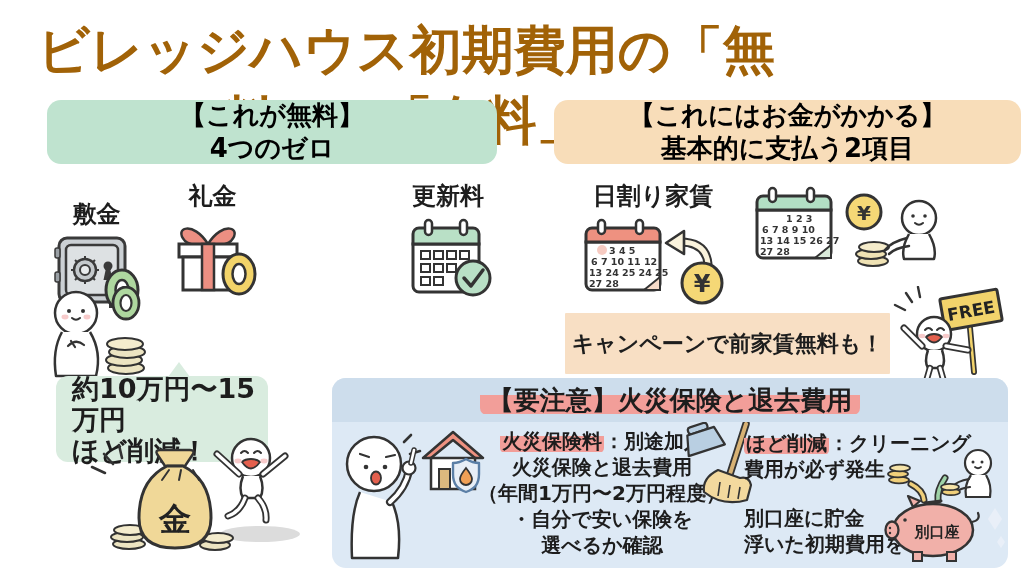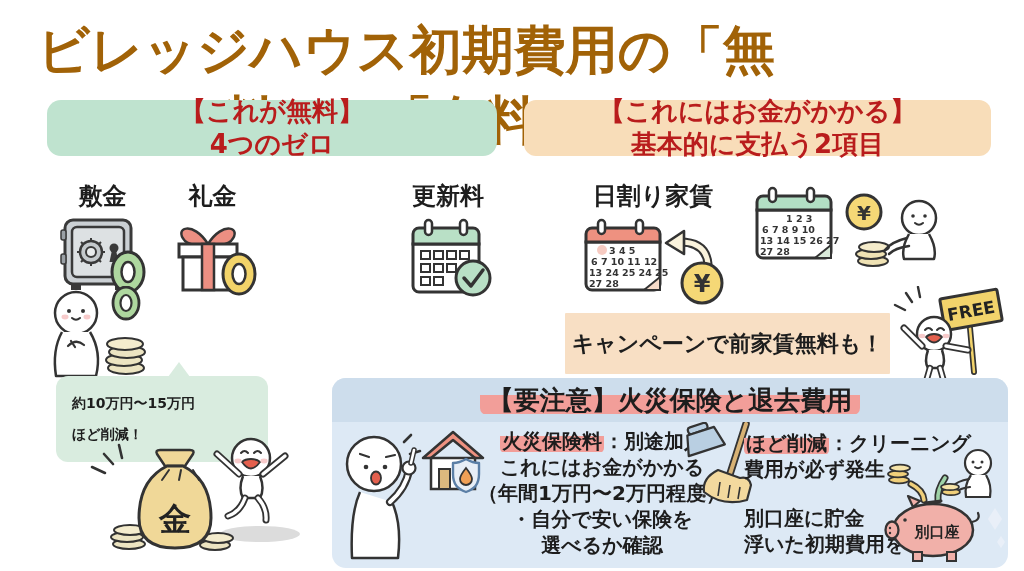--- a/index.html
+++ b/index.html
@@ -6,40 +6,40 @@
   .canvas{
     position:relative;width:1024px;height:571px;background:#ffffff;
     font-family:"DejaVu Sans",sans-serif;color:#1d1d1d;overflow:hidden;
   }
   .abs{position:absolute;}
   .title{
     top:16px;left:0;width:812px;text-align:center;
     font-size:52px;font-weight:900;letter-spacing:0px;color:#a16207;
   }
   .hdr-box{
-    top:100px;height:56px;border-radius:14px;
+    top:100px;height:64px;border-radius:14px;
     display:flex;flex-direction:column;align-items:center;justify-content:center;
-    font-size:26px;font-weight:800;line-height:33px;text-align:center;color:#b91c1c;
+    font-size:26px;font-weight:800;line-height:33px;text-align:center;color:#000000;
   }
   .hdr-free{left:47px;width:450px;background:var(--free_header_bg,#bfe3cf);}
-  .hdr-paid{left:524px;width:467px;background:var(--paid_header_bg,#f8ddb9);border-radius:12px;}
+  .hdr-paid{left:554px;width:467px;background:var(--paid_header_bg,#f8ddb9);}
   .item-col{top:180px;text-align:center;}
   .item-label{font-size:24px;font-weight:800;white-space:nowrap;}
   .campaign{
     left:565px;top:313px;width:325px;height:61px;border-radius:1px;
     background:var(--campaign_bg,#f8dfc4);
     display:flex;align-items:center;justify-content:center;
     font-size:22px;font-weight:800;white-space:nowrap;
   }
   .bubble{
     left:56px;top:376px;width:212px;height:86px;border-radius:12px;
     background:var(--bubble_bg,#d9ecdf);
     display:flex;flex-direction:column;justify-content:center;
     padding:0 0 0 16px;box-sizing:border-box;
-    font-size:14px;font-weight:800;line-height:31px;
+    font-size:27px;font-weight:800;line-height:31px;
   }
   .bubble::before{
     content:"";position:absolute;top:-14px;left:112px;
     border-left:11px solid transparent;border-right:11px solid transparent;
     border-bottom:15px solid var(--bubble_bg,#d9ecdf);
   }
   .caution{
     left:332px;top:378px;width:676px;height:190px;border-radius:14px;
     background:var(--caution_bg,#dde9f5);
   }
@@ -75,21 +75,21 @@
   <div class="abs hdr-box hdr-free">
     <div>【これが無料】</div>
     <div>4つのゼロ</div>
   </div>
 
   <div class="abs hdr-box hdr-paid">
     <div>【これにはお金がかかる】</div>
     <div>基本的に支払う2項目</div>
   </div>
 
-  <div class="abs item-col" style="left:55px;width:95px;">
+  <div class="abs item-col" style="left:49px;width:95px;margin-top:18px;">
     <div class="item-label">敷金</div>
     <svg width="95" height="88" viewBox="0 0 95 88">
       <rect x="10" y="8" width="66" height="64" rx="8" fill="#cbd0d4" stroke="#3a3a3a" stroke-width="3"></rect>
       <rect x="6" y="18" width="5" height="10" rx="2" fill="#9aa0a5" stroke="#3a3a3a" stroke-width="1.5"></rect>
       <rect x="6" y="42" width="5" height="10" rx="2" fill="#9aa0a5" stroke="#3a3a3a" stroke-width="1.5"></rect>
       <rect x="17" y="15" width="52" height="50" rx="5" fill="#dde1e3" stroke="#3a3a3a" stroke-width="2.5"></rect>
       <circle cx="36" cy="40" r="11" fill="#c4c9cc" stroke="#3a3a3a" stroke-width="2.5"></circle>
       <circle cx="36" cy="40" r="5" fill="#e8ebec" stroke="#3a3a3a" stroke-width="2"></circle>
       <path d="M36 29v-3 M36 51v3 M25 40h-3 M47 40h3 M28 32l-2-2 M44 48l2 2 M44 32l2-2 M28 48l-2 2" stroke="#3a3a3a" stroke-width="2"></path>
       <circle cx="59" cy="36" r="4.5" fill="#3a3a3a"></circle>
@@ -306,21 +306,21 @@
     <svg class="abs" style="left:88px;top:50px;" width="66" height="66" viewBox="0 0 66 66">
       <path d="M3 30 L33 4 L63 30 L55 30 L33 12 L11 30 Z" fill="#ee9180" stroke="#333" stroke-width="2.5" stroke-linejoin="round"></path>
       <rect x="11" y="30" width="44" height="31" fill="#fff" stroke="#333" stroke-width="2.5"></rect>
       <rect x="19" y="41" width="11" height="20" fill="#dcb97e" stroke="#333" stroke-width="2"></rect>
       <path d="M46 31 c5 3 10 4 13 4 v11 c0 11 -5 15 -13 18 c-8 -3 -13 -7 -13 -18 v-11 c3 0 8 -1 13 -4 z" fill="#e7eef6" stroke="#5b7fa6" stroke-width="2.4" stroke-linejoin="round"></path>
       <path d="M46 40 c4 5 6 8 6 11 a6 6 0 0 1 -12 0 c0 -3 2 -6 6 -11 z" fill="#f0a056" stroke="#333" stroke-width="1.8"></path>
     </svg>
 
     <div class="abs body-text fire-text">
       <div><span class="hl-kw">火災保険料</span><span>：別途加入</span></div>
-      <div>これにはお金がかかる</div>
+      <div>火災保険と退去費用</div>
       <div>（年間1万円〜2万円程度）</div>
       <div>・自分で安い保険を</div>
       <div>選べるか確認</div>
     </div>
 
     <svg class="abs" style="left:352px;top:44px;" width="78" height="92" viewBox="0 0 78 92">
       <g transform="rotate(-18 20 26)">
         <rect x="10" y="2" width="20" height="7" rx="3" fill="#b9cfe2" stroke="#333" stroke-width="2.2"></rect>
         <path d="M8 9 h28 l5 20 h-38 z" fill="#b9cfe2" stroke="#333" stroke-width="2.2" stroke-linejoin="round"></path>
       </g>

